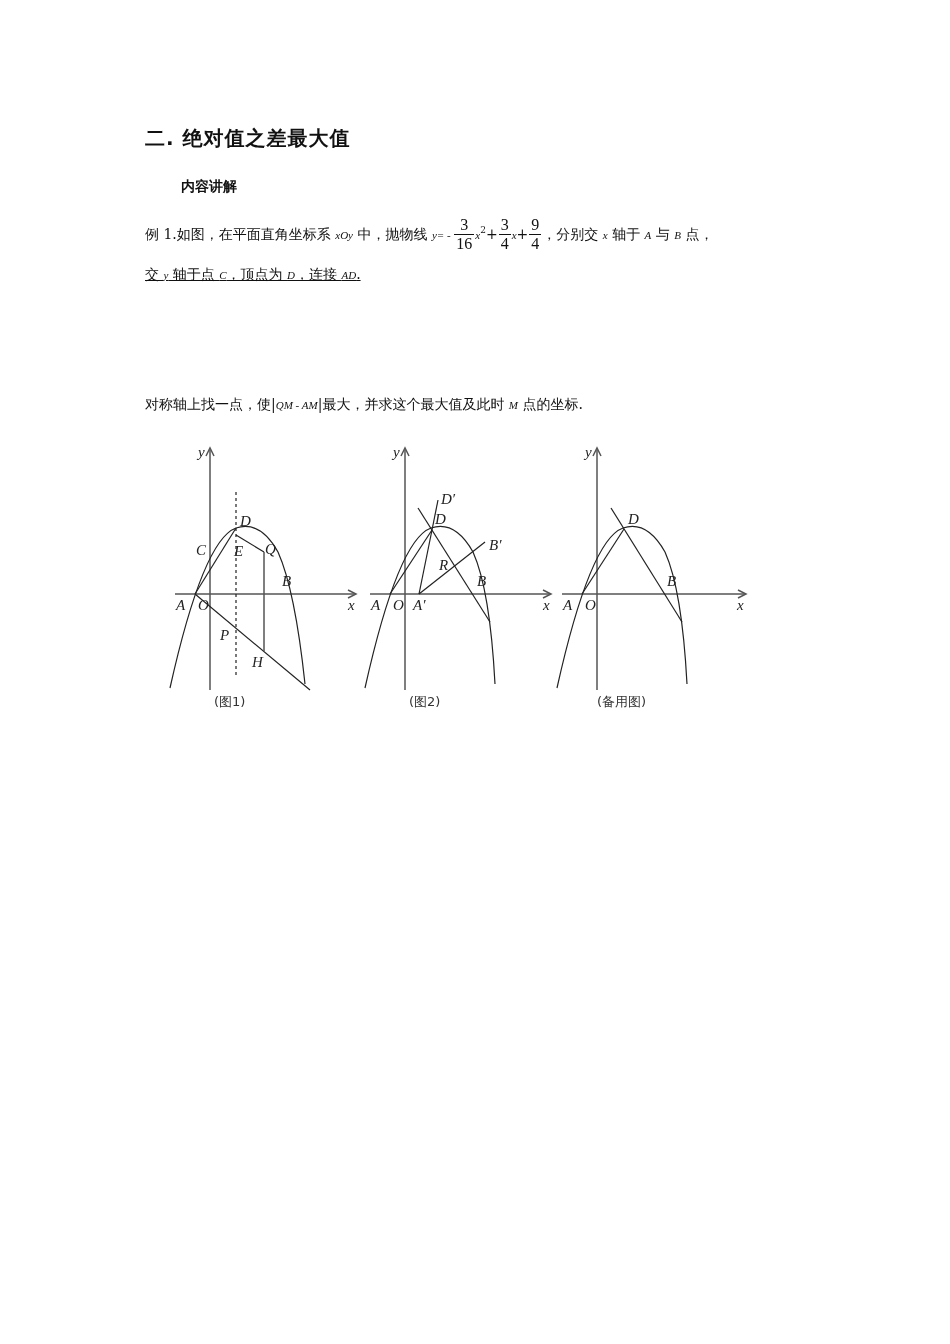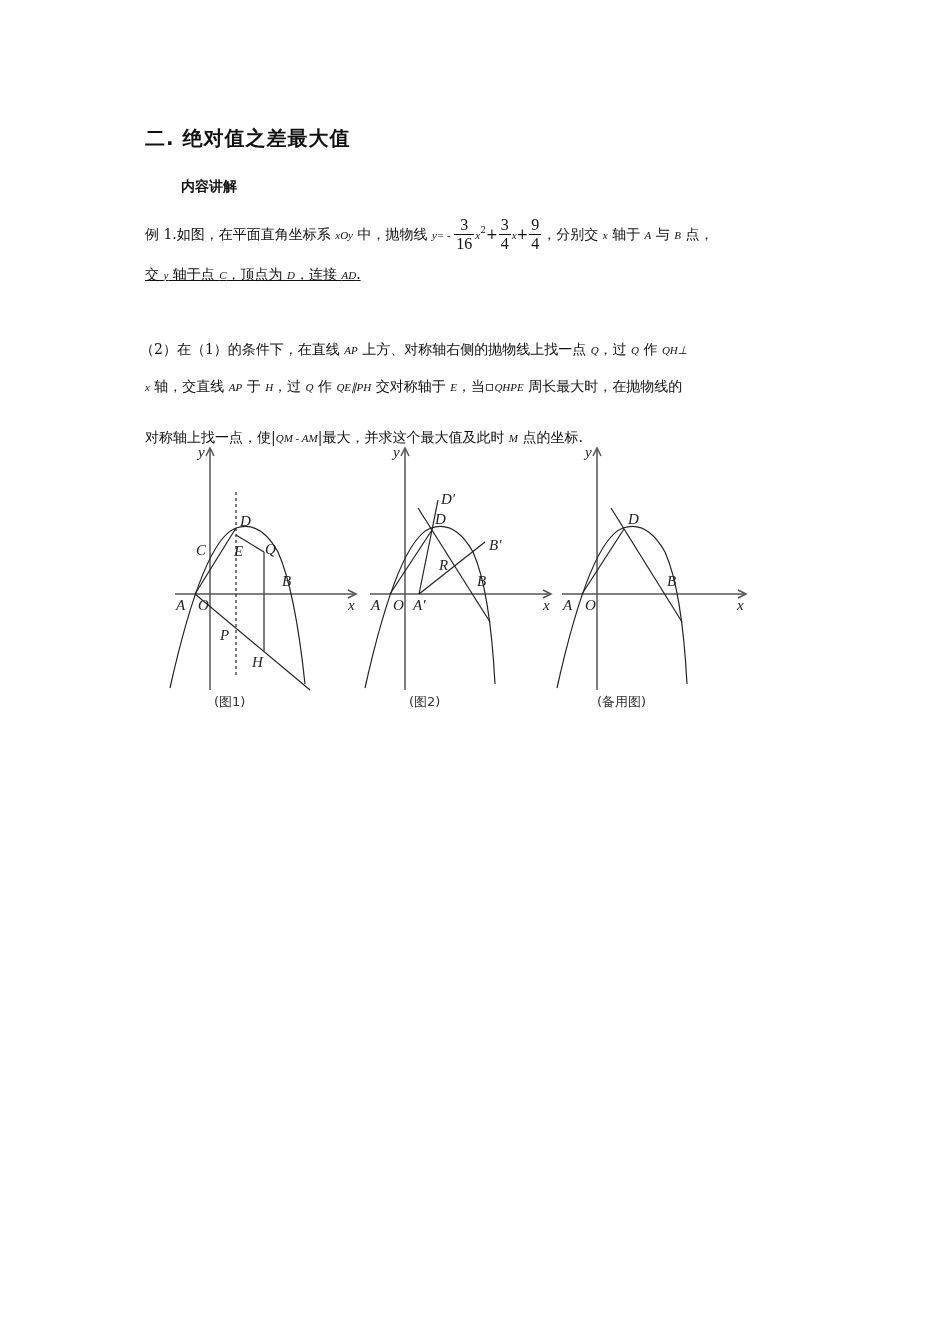--- a/index.html
+++ b/index.html
@@ -28,27 +28,21 @@
 
   <div class="para" style="top:216px;">
     <span>例 1.如图，在平面直角坐标系 </span><span class="it">xOy</span><span> 中，抛物线 </span><span class="it">y= - </span><span class="frac"><span class="num">3</span><span class="den">16</span></span><span class="it">x</span><sup>2</sup><span>+</span><span class="frac"><span class="num">3</span><span class="den">4</span></span><span class="it">x</span><span>+</span><span class="frac"><span class="num">9</span><span class="den">4</span></span><span>，分别交 </span><span class="it">x</span><span> 轴于 </span><span class="it">A</span><span> 与 </span><span class="it">B</span><span> 点，</span>
   </div>
 
   <div class="para" style="top:266px;text-decoration:underline;">
     <span>交 </span><span class="it">y</span><span> 轴于点 </span><span class="it">C</span><span>，顶点为 </span><span class="it">D</span><span>，连接 </span><span class="it">AD</span><span>.</span>
   </div>
 
 
-  <div class="para" style="top:341px; left:140px;">
-    <span>（2）在（1）的条件下，在直线 </span><span class="it">AP</span><span> 上方、对称轴右侧的抛物线上找一点 </span><span class="it">Q</span><span>，过 </span><span class="it">Q</span><span> 作 </span><span class="it">QH⊥</span>
-  </div>
-  <div class="para" style="top:378px;">
-    <span class="it">x</span><span> 轴，交直线 </span><span class="it">AP</span><span> 于 </span><span class="it">H</span><span>，过 </span><span class="it">Q</span><span> 作 </span><span class="it">QE∥PH</span><span> 交对称轴于 </span><span class="it">E</span><span>，当▫</span><span class="it">QHPE</span><span> 周长最大时，在抛物线的</span>
-  </div>
-  <div class="para" style="top:429px;">
+  <div class="para" style="top:396px;">
     <span>对称轴上找一点，使|</span><span class="it">QM - AM</span><span>|最大，并求这个最大值及此时 </span><span class="it">M</span><span> 点的坐标.</span>
   </div>
 
   <div class="figures">
 
     <svg class="fig" style="left:0;" width="200" height="280" viewBox="0 0 200 280">
       <g stroke="#555" stroke-width="1.5" fill="none">
         <line x1="50" y1="250" x2="50" y2="10"></line>
         <polyline points="46,16 50,8 54,16"></polyline>
         <line x1="15" y1="154" x2="195" y2="154"></line>

